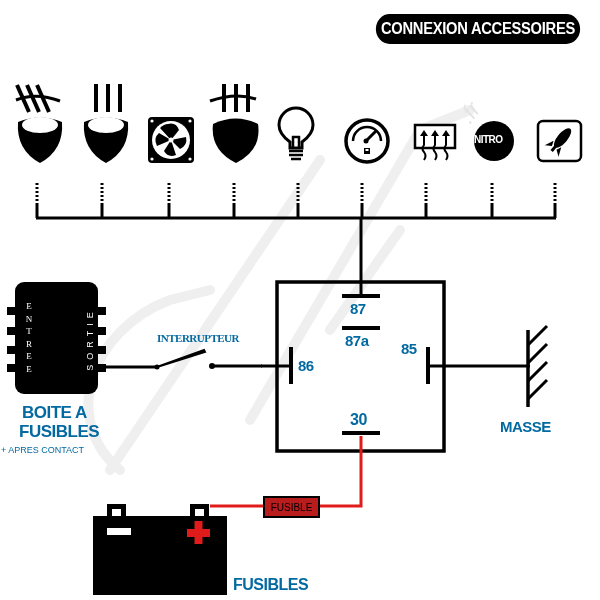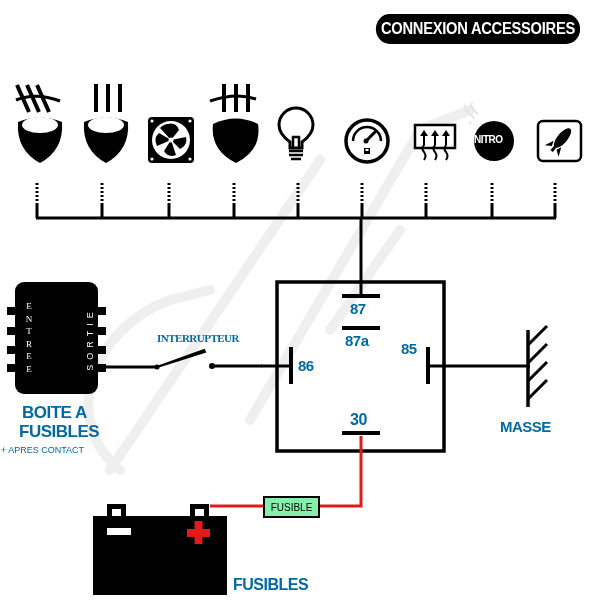--- a/index.html
+++ b/index.html
@@ -1,20 +1,20 @@
 <!DOCTYPE html>
 <html><head>
 <meta charset="utf-8">
 <style>
   html, body { margin:0; padding:0; background:#ffffff; }
   body { width:600px; height:600px; position:relative; overflow:hidden; font-family:"Liberation Sans", sans-serif; }
   #stage { position:absolute; left:0; top:0; width:600px; height:600px; }
   .lbl { position:absolute; font-family:"Liberation Sans", sans-serif; font-weight:bold; color:#0369a1; white-space:nowrap; letter-spacing:-0.5px; }
   .title-pill { position:absolute; left:367px; top:14px; width:222px; height:30px; background:#000; border-radius:15px; color:#fff; font-weight:bold; font-size:16px; display:flex; align-items:center; justify-content:center; letter-spacing:-0.3px; font-family:"Liberation Sans", sans-serif; transform:scaleX(0.92); }
-  .fuse-label { position:absolute; left:263px; top:496px; width:53px; height:18px; border:2px solid #000; background:#86efac; font-size:10px; display:flex; align-items:center; justify-content:center; font-family:"Liberation Sans", sans-serif; }
+  .fuse-label { position:absolute; left:263px; top:496px; width:53px; height:18px; border:2px solid #000; background:#b91c1c; font-size:10px; display:flex; align-items:center; justify-content:center; font-family:"Liberation Sans", sans-serif; }
 </style>
 </head>
 <body>
 
 <div id="stage">
 
   <svg width="600" height="600" style="position:absolute;left:0;top:0">
     <g fill="none" stroke="#ececec" stroke-width="10" stroke-linejoin="round" stroke-linecap="round" opacity="0.8">
       <path d="M120 470 C 60 420, 90 330, 170 300 L 210 290"></path>
       <path d="M110 470 L 320 160"></path>

